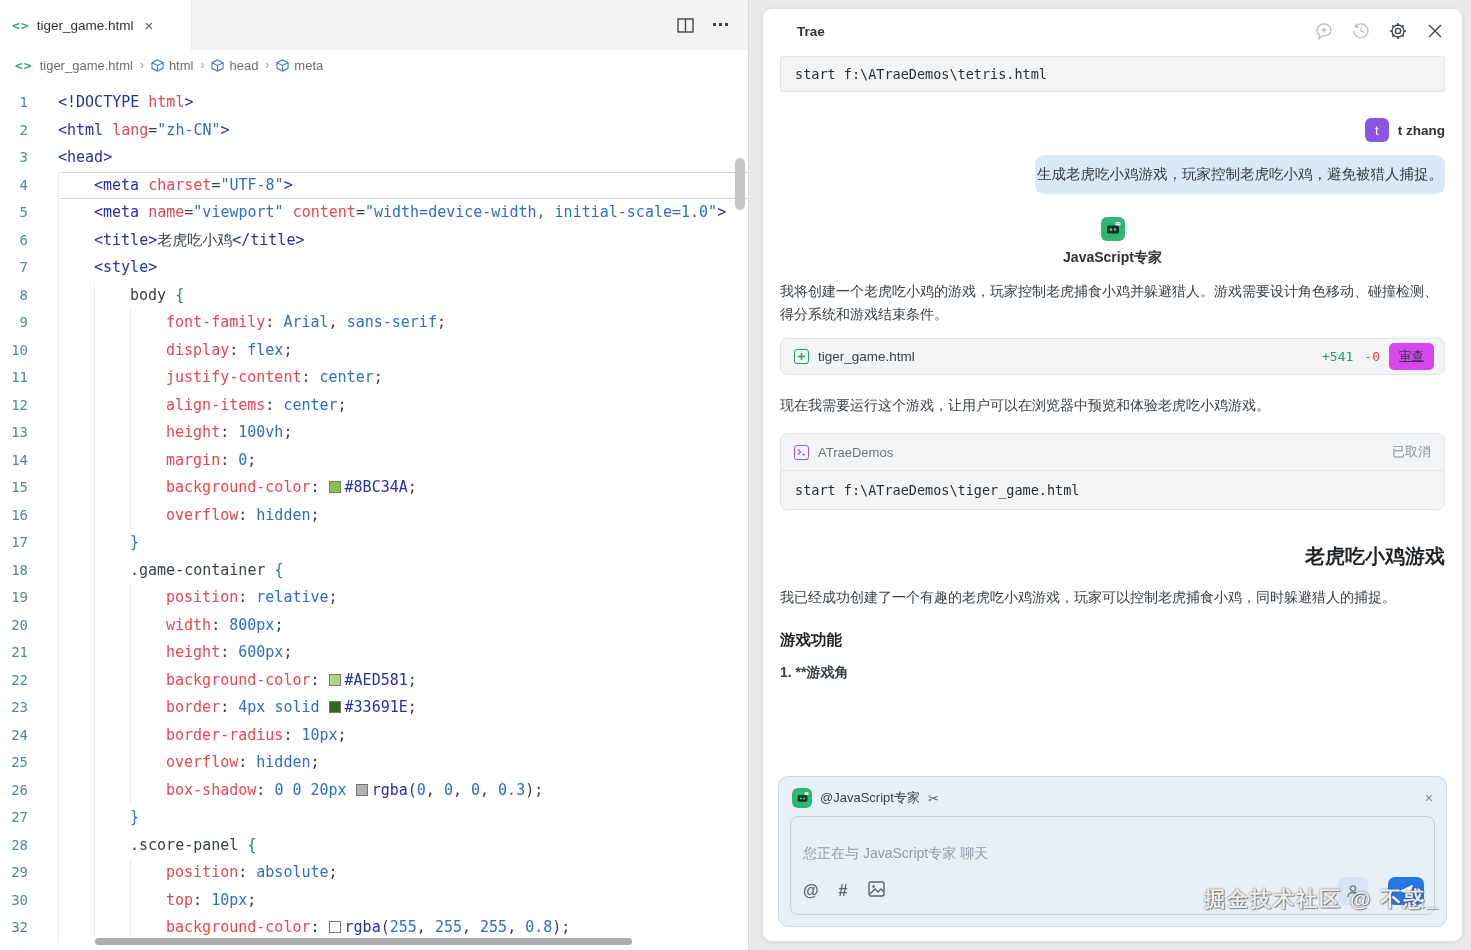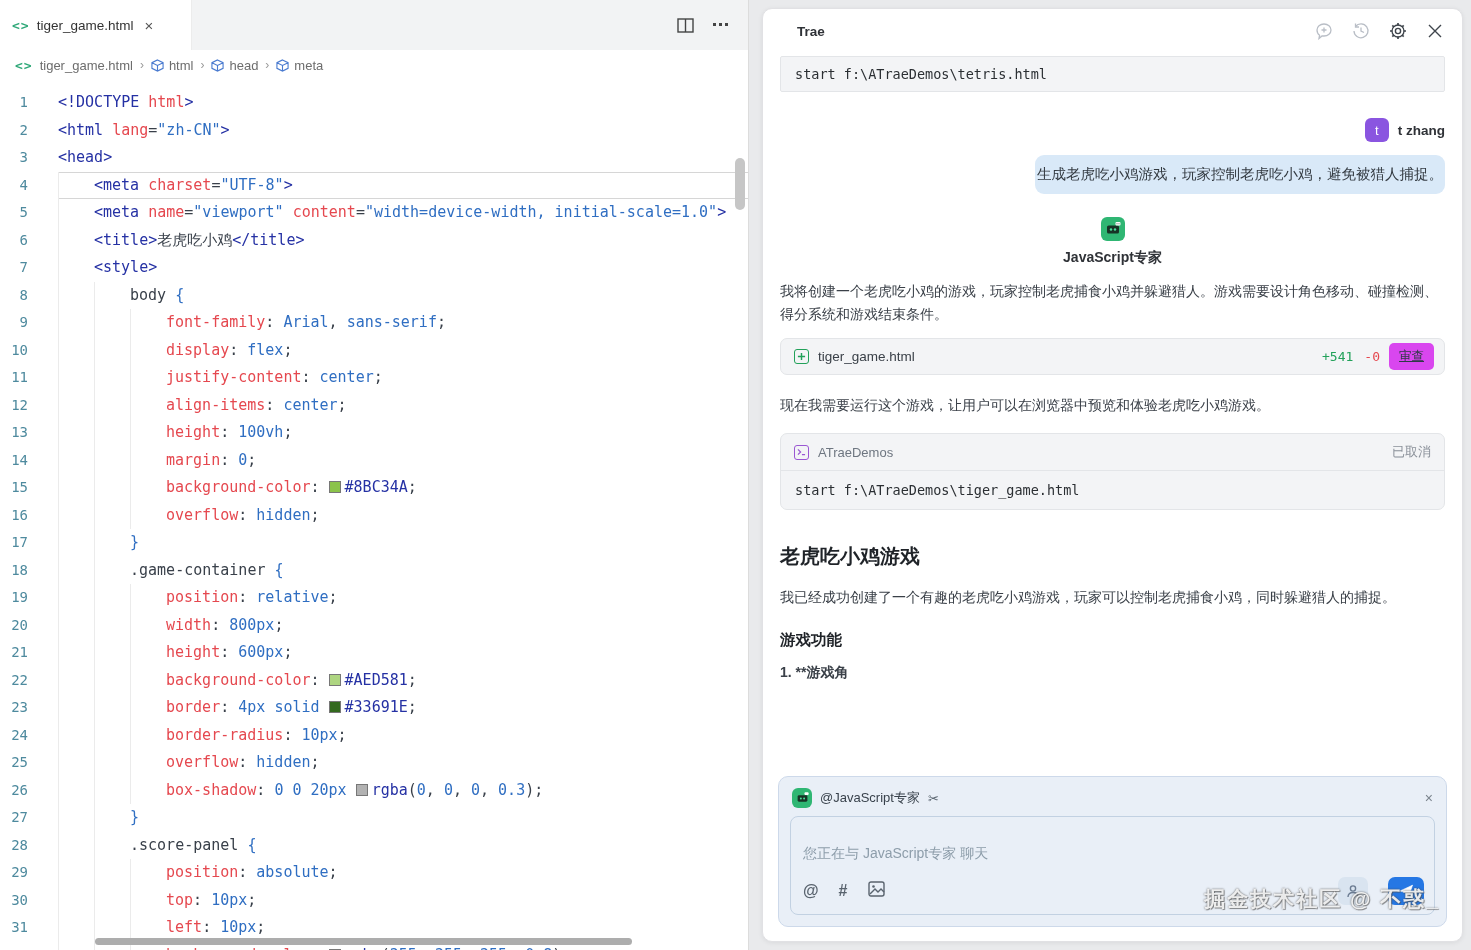--- a/index.html
+++ b/index.html
@@ -58,21 +58,21 @@
   .file-name { font-size:13.5px; color:#3a4048; flex:1; }
   .diff-add { color:#22a15a; font-family:"DejaVu Sans Mono",monospace; font-size:13px; }
   .diff-del { color:#e5484f; font-family:"DejaVu Sans Mono",monospace; font-size:13px; margin-left:2px; }
   .review-btn { background:#d946ef; border-radius:5px; font-size:12.5px; color:#2e3a46; padding:5px 10px; cursor:pointer;text-decoration:underline; }
   .sq-icon { width:15px; height:15px; border-radius:3px; display:flex; align-items:center; justify-content:center; flex:none; }
   .term-card { margin-top:16px; background:#f3f4f6; border:1px solid #e3e5e8; border-radius:7px; overflow:hidden; }
   .term-head { display:flex; align-items:center; gap:9px; padding:9px 13px; border-bottom:1px solid #e3e5e8; }
   .term-label { flex:1; font-size:13px; color:#6e7681; }
   .term-status { font-size:13px; color:#8a9099; }
   .term-cmd { padding:11px 14px; font-family:"DejaVu Sans Mono",monospace; font-size:13.5px; color:#2b2f33; }
-  .h2 { margin-top:33px; font-size:20px; font-weight:bold; color:#1f2328; }
+  .h2 { margin-top:33px; font-size:20px; font-weight:bold; color:#1f2328;text-align:right; }
   .h3 { margin-top:21px; font-size:15.5px; font-weight:bold; color:#1f2328; }
   .li { margin-top:13px; font-size:14px; color:#3a4048;font-weight:bold; }
   
   .chat-input-wrap { flex:none; padding:8px 15px 14px; position:relative; }
   .input-card { background:#e9eff7; border:1px solid #cdd9ea; border-radius:10px; padding:9px 11px 11px; }
   .input-head { display:flex; align-items:center; gap:8px; padding:2px 2px 8px; }
   .mention { font-size:13px; color:#39424c; }
   .scissors { color:#5a6570; font-size:13px; }
   .input-head-x { margin-left:auto; color:#7a838c; font-size:14px; cursor:pointer; }
   .text-zone { position:relative; border:1px solid #c2d1e2; border-radius:8px; height:99px; padding:28px 12px; }
@@ -161,21 +161,20 @@
         <div class="cline"><span class="ln">21</span><span class="ct"><span class="iu"></span><span class="iu"></span><span class="iu"></span><span class="tk-r">height</span><span class="tk-d">: </span><span class="tk-b">600px</span><span class="tk-d">;</span></span></div>
         <div class="cline"><span class="ln">22</span><span class="ct"><span class="iu"></span><span class="iu"></span><span class="iu"></span><span class="tk-r">background-color</span><span class="tk-d">: </span><span class="swatch" style="background: rgb(174, 213, 129);"></span><span class="tk-n">#AED581</span><span class="tk-d">;</span></span></div>
         <div class="cline"><span class="ln">23</span><span class="ct"><span class="iu"></span><span class="iu"></span><span class="iu"></span><span class="tk-r">border</span><span class="tk-d">: </span><span class="tk-b">4px</span><span class="tk-d"> </span><span class="tk-b">solid</span><span class="tk-d"> </span><span class="swatch" style="background: rgb(51, 105, 30);"></span><span class="tk-n">#33691E</span><span class="tk-d">;</span></span></div>
         <div class="cline"><span class="ln">24</span><span class="ct"><span class="iu"></span><span class="iu"></span><span class="iu"></span><span class="tk-r">border-radius</span><span class="tk-d">: </span><span class="tk-b">10px</span><span class="tk-d">;</span></span></div>
         <div class="cline"><span class="ln">25</span><span class="ct"><span class="iu"></span><span class="iu"></span><span class="iu"></span><span class="tk-r">overflow</span><span class="tk-d">: </span><span class="tk-b">hidden</span><span class="tk-d">;</span></span></div>
         <div class="cline"><span class="ln">26</span><span class="ct"><span class="iu"></span><span class="iu"></span><span class="iu"></span><span class="tk-r">box-shadow</span><span class="tk-d">: </span><span class="tk-b">0</span><span class="tk-d"> </span><span class="tk-b">0</span><span class="tk-d"> </span><span class="tk-b">20px</span><span class="tk-d"> </span><span class="swatch" style="background: rgba(0, 0, 0, 0.3);"></span><span class="tk-n">rgba</span><span class="tk-d">(</span><span class="tk-b">0</span><span class="tk-d">, </span><span class="tk-b">0</span><span class="tk-d">, </span><span class="tk-b">0</span><span class="tk-d">, </span><span class="tk-b">0.3</span><span class="tk-d">)</span><span class="tk-d">;</span></span></div>
         <div class="cline"><span class="ln">27</span><span class="ct"><span class="iu"></span><span class="iu"></span><span class="tk-b">}</span></span></div>
         <div class="cline"><span class="ln">28</span><span class="ct"><span class="iu"></span><span class="iu"></span><span class="tk-d">.score-panel</span><span class="tk-d"> </span><span class="tk-b">{</span></span></div>
         <div class="cline"><span class="ln">29</span><span class="ct"><span class="iu"></span><span class="iu"></span><span class="iu"></span><span class="tk-r">position</span><span class="tk-d">: </span><span class="tk-b">absolute</span><span class="tk-d">;</span></span></div>
         <div class="cline"><span class="ln">30</span><span class="ct"><span class="iu"></span><span class="iu"></span><span class="iu"></span><span class="tk-r">top</span><span class="tk-d">: </span><span class="tk-b">10px</span><span class="tk-d">;</span></span></div>
-        <div class="cline"><span class="ln">31</span><span class="ct"><span class="iu"></span><span class="iu"></span><span class="iu"></span><span class="tk-r">left</span><span class="tk-d">: </span><span class="tk-b">10px</span><span class="tk-d">;</span></span></div>
         <div class="cline"><span class="ln">32</span><span class="ct"><span class="iu"></span><span class="iu"></span><span class="iu"></span><span class="tk-r">background-color</span><span class="tk-d">: </span><span class="swatch" style="background: rgba(255, 255, 255, 0.8);"></span><span class="tk-n">rgba</span><span class="tk-d">(</span><span class="tk-b">255</span><span class="tk-d">, </span><span class="tk-b">255</span><span class="tk-d">, </span><span class="tk-b">255</span><span class="tk-d">, </span><span class="tk-b">0.8</span><span class="tk-d">)</span><span class="tk-d">;</span></span></div>
       </div>
     <div class="vscroll"></div>
     <div class="hscroll"></div>
   </div>
 </div>
 
 <div class="chat-card">
   <div class="chat-header">
     <span class="chat-title">Trae</span>

